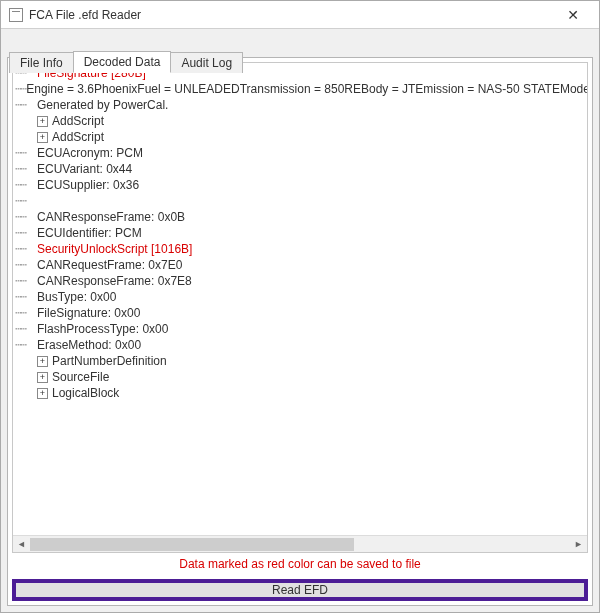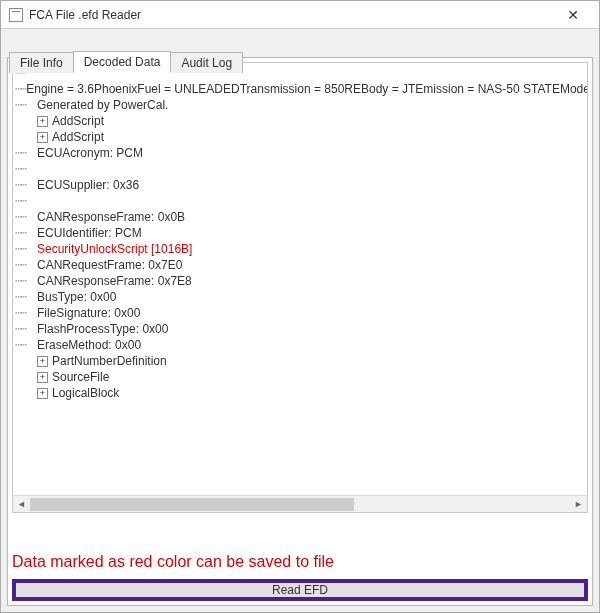--- a/index.html
+++ b/index.html
@@ -160,24 +160,24 @@
   }
   .hscroll .thumb {
     position: absolute;
     left: 0; top: 2px;
     height: 13px;
     width: 60%;
     background: #cdcdcd;
     border-radius: 0;
   }
   .hint {
+    text-align: center;
     color: #d80000;
-    font-size: 16px;
+    font-size: 12px;
     padding: 4px 0 6px 0;
-    margin-top: 36px;
   }
   .read-btn {
     height: 22px;
     border: 4px solid #4c1d95;
     background: #e1e1e1;
     display: flex;
     align-items: center;
     justify-content: center;
     font-size: 12px;
     color: #333;
@@ -200,20 +200,21 @@
       <div class="tab">File Info</div>
       <div class="tab active">Decoded Data</div>
       <div class="tab">Audit Log</div>
     </div>
 
     <div class="tab-panel">
       <div class="tree-wrap">
         <div class="tree" id="tree">
             <div class="node red">
               <span class="connector">⋯⋯</span>
+              <span class="label">FileSignature  [280B]</span>
             </div>
             <div class="node">
               <span class="connector">⋯⋯</span>
               <span class="label">Engine = 3.6PhoenixFuel = UNLEADEDTransmission = 850REBody = JTEmission = NAS-50 STATEModelYear = 2020Dri</span>
             </div>
             <div class="node">
               <span class="connector">⋯⋯</span>
               <span class="label">Generated by PowerCal.</span>
             </div>
             <div class="node">
@@ -225,20 +226,21 @@
               <span class="connector"></span>
               <span class="exp">+</span>
               <span class="label">AddScript</span>
             </div>
             <div class="node">
               <span class="connector">⋯⋯</span>
               <span class="label">ECUAcronym: PCM</span>
             </div>
             <div class="node">
               <span class="connector">⋯⋯</span>
+              <span class="label">ECUVariant: 0x44</span>
             </div>
             <div class="node">
               <span class="connector">⋯⋯</span>
               <span class="label">ECUSupplier: 0x36</span>
             </div>
             <div class="node">
               <span class="connector">⋯⋯</span>
             </div>
             <div class="node">
               <span class="connector">⋯⋯</span>

